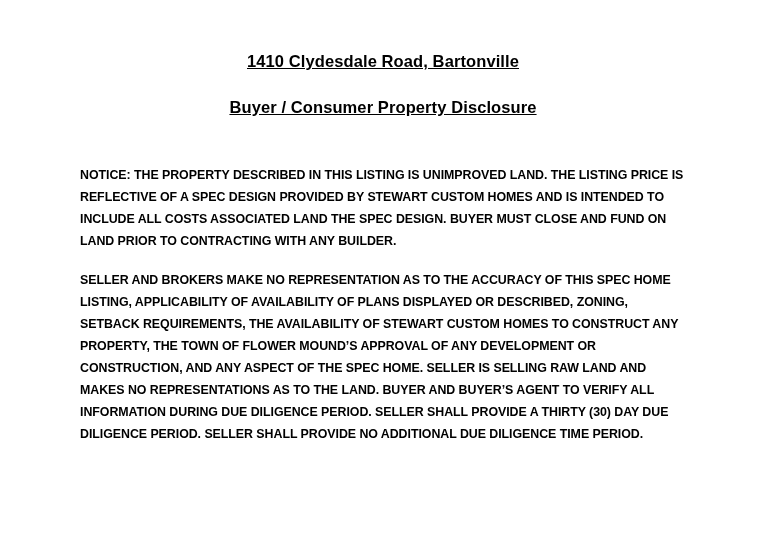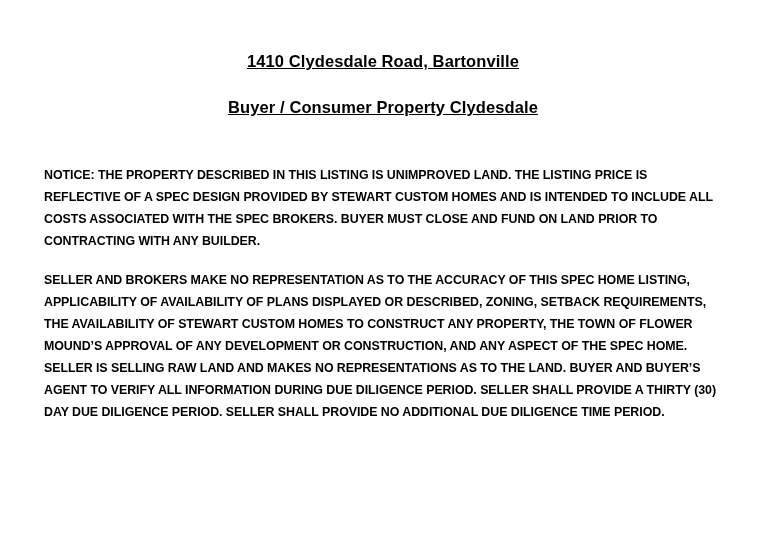--- a/index.html
+++ b/index.html
@@ -12,21 +12,21 @@
     background: #ffffff;
     font-family: "Liberation Sans", sans-serif;
     color: #000000;
     overflow: hidden;
   }
   .page {
     position: relative;
     width: 766px;
     height: 549px;
     box-sizing: border-box;
-    padding: 0 44px;
+    padding: 0 80px;
   }
   .title-block {
     padding-top: 52px;
     text-align: center;
   }
   .doc-title,
   .doc-subtitle {
     font-size: 16.5px;
     font-weight: bold;
     text-decoration: underline;
@@ -55,21 +55,21 @@
     margin-top: 13px;
   }
 </style>
 </head>
 <body>
 
 <div class="page">
 
   <div class="title-block">
     <h1 class="doc-title">1410 Clydesdale Road, Bartonville</h1>
-    <h2 class="doc-subtitle">Buyer / Consumer Property Clydesdale</h2>
+    <h2 class="doc-subtitle">Buyer / Consumer Property Disclosure</h2>
   </div>
 
   <div class="body-block">
-    <p class="para">NOTICE: THE PROPERTY DESCRIBED IN THIS LISTING IS UNIMPROVED LAND. THE LISTING PRICE IS REFLECTIVE OF A SPEC DESIGN PROVIDED BY STEWART CUSTOM HOMES AND IS INTENDED TO INCLUDE ALL COSTS ASSOCIATED WITH THE SPEC BROKERS. BUYER MUST CLOSE AND FUND ON LAND PRIOR TO CONTRACTING WITH ANY BUILDER.</p>
+    <p class="para">NOTICE: THE PROPERTY DESCRIBED IN THIS LISTING IS UNIMPROVED LAND. THE LISTING PRICE IS REFLECTIVE OF A SPEC DESIGN PROVIDED BY STEWART CUSTOM HOMES AND IS INTENDED TO INCLUDE ALL COSTS ASSOCIATED LAND THE SPEC DESIGN. BUYER MUST CLOSE AND FUND ON LAND PRIOR TO CONTRACTING WITH ANY BUILDER.</p>
     <p class="para">SELLER AND BROKERS MAKE NO REPRESENTATION AS TO THE ACCURACY OF THIS SPEC HOME LISTING, APPLICABILITY OF AVAILABILITY OF PLANS DISPLAYED OR DESCRIBED, ZONING, SETBACK REQUIREMENTS, THE AVAILABILITY OF STEWART CUSTOM HOMES TO CONSTRUCT ANY PROPERTY, THE TOWN OF FLOWER MOUND’S APPROVAL OF ANY DEVELOPMENT OR CONSTRUCTION, AND ANY ASPECT OF THE SPEC HOME. SELLER IS SELLING RAW LAND AND MAKES NO REPRESENTATIONS AS TO THE LAND. BUYER AND BUYER’S AGENT TO VERIFY ALL INFORMATION DURING DUE DILIGENCE PERIOD. SELLER SHALL PROVIDE A THIRTY (30) DAY DUE DILIGENCE PERIOD. SELLER SHALL PROVIDE NO ADDITIONAL DUE DILIGENCE TIME PERIOD.</p>
   </div>
 
 </div>
 
 </body></html>

